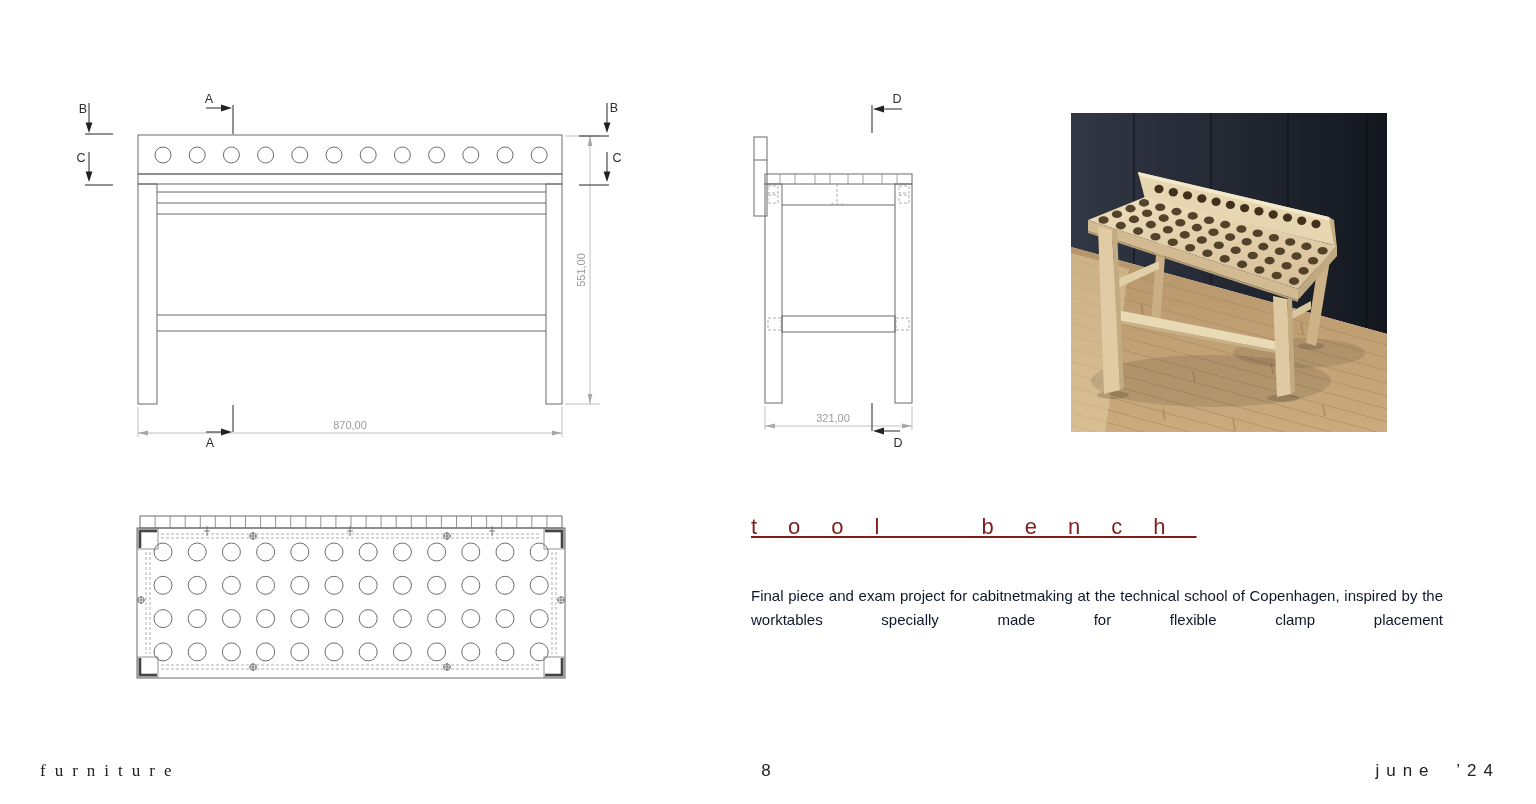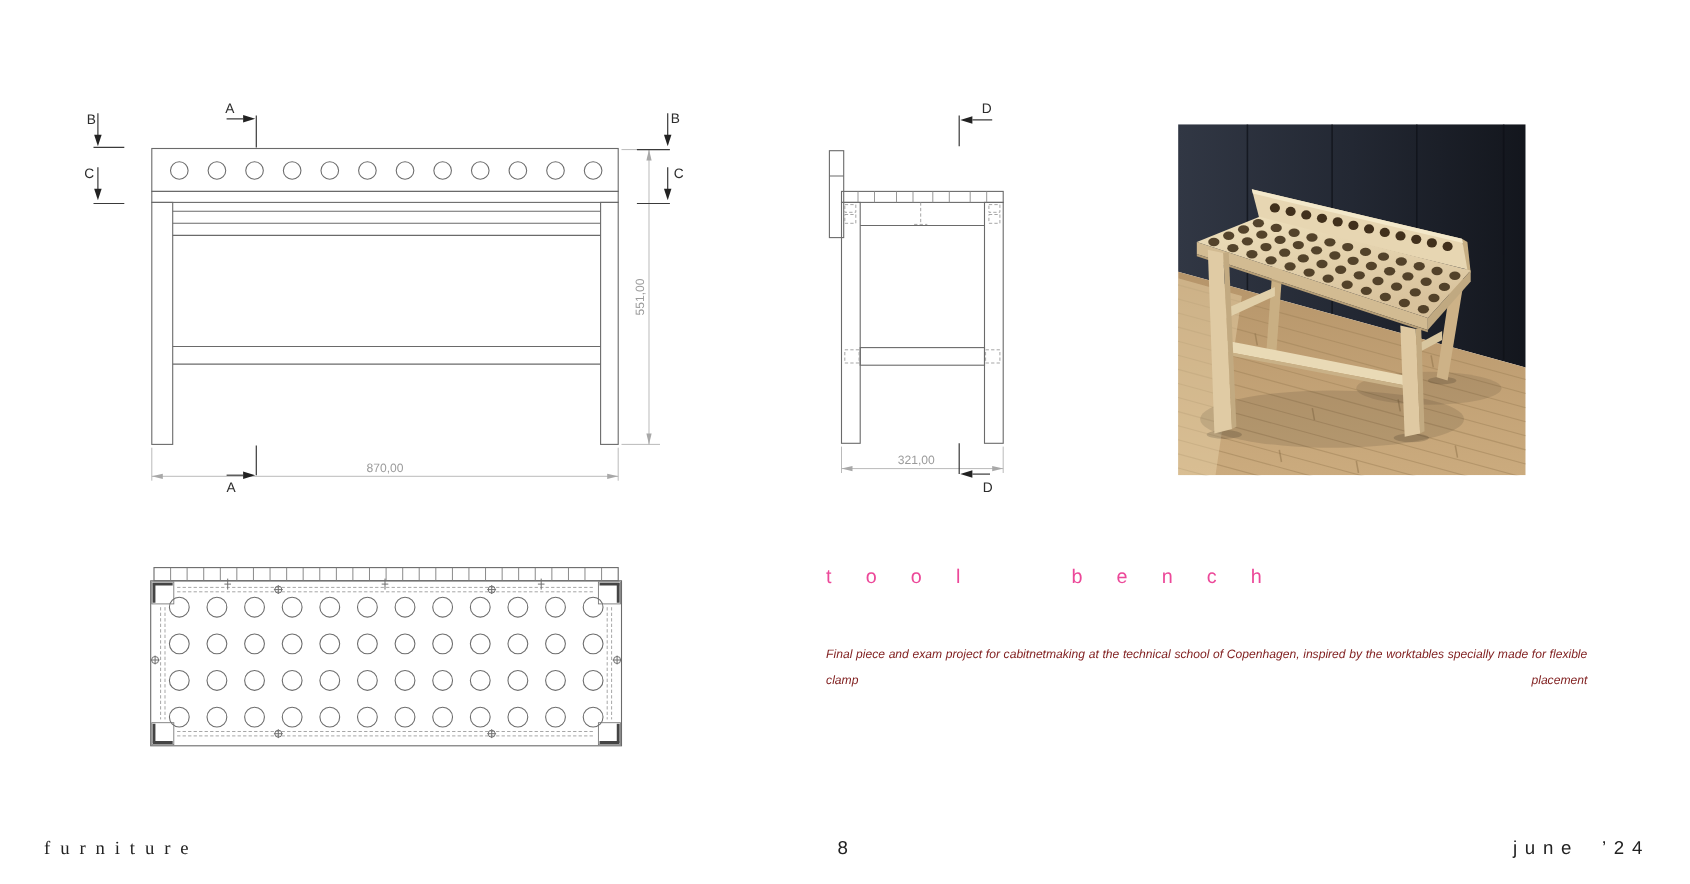--- a/index.html
+++ b/index.html
@@ -20,23 +20,23 @@
   .cornerbox{stroke:#777;stroke-width:0.8;fill:none;}
   g[data-name="front-top-holes"] circle{stroke:#6e6e6e;stroke-width:1;fill:none;}
   g[data-name="top-view-holes"] circle{stroke:#6e6e6e;stroke-width:1;fill:none;}
   g[data-name="top-strip-ticks"] line{stroke:#7a7a7a;stroke-width:0.8;}
   g[data-name="side-seat-ticks"] line{stroke:#8a8a8a;stroke-width:0.8;}
   g[data-name="photo-floor-planks"] line{stroke:#a2855b;stroke-width:1;opacity:.55;}
   g[data-name="photo-floor-planks"] line.seam{stroke:#8d7149;stroke-width:1.4;opacity:.5;}
   g[data-name="photo-backrest-holes"] ellipse{fill:#41301c;}
   g[data-name="photo-seat-holes"] ellipse{fill:#47361f;opacity:.92;}
   
-  .title{font-size:18px;letter-spacing:31px;word-spacing:34px;color:#ec4899;white-space:nowrap;}
-  .desc{width:692px;font-size:11px;line-height:23.5px;color:#7f1d1d;
-        text-align:justify;text-align-last:justify;font-style:italic;}
+  .title{font-size:22px;letter-spacing:31px;word-spacing:34px;color:#7f1d1d;white-space:nowrap;text-decoration:underline;}
+  .desc{width:692px;font-size:15px;line-height:23.5px;color:#0f172a;
+        text-align:justify;text-align-last:justify;}
   .foot{font-size:17px;color:#222;}
   .foot-left{letter-spacing:9px;font-family:Liberation Serif, serif;}
   .foot-right{letter-spacing:7px;word-spacing:9px;text-align:left;margin-left:28px;}
   .foot-page{width:60px;text-align:center;letter-spacing:0;}
 </style>
 </head>
 <body>
 
 <div class="page" data-name="portfolio-page">
 

